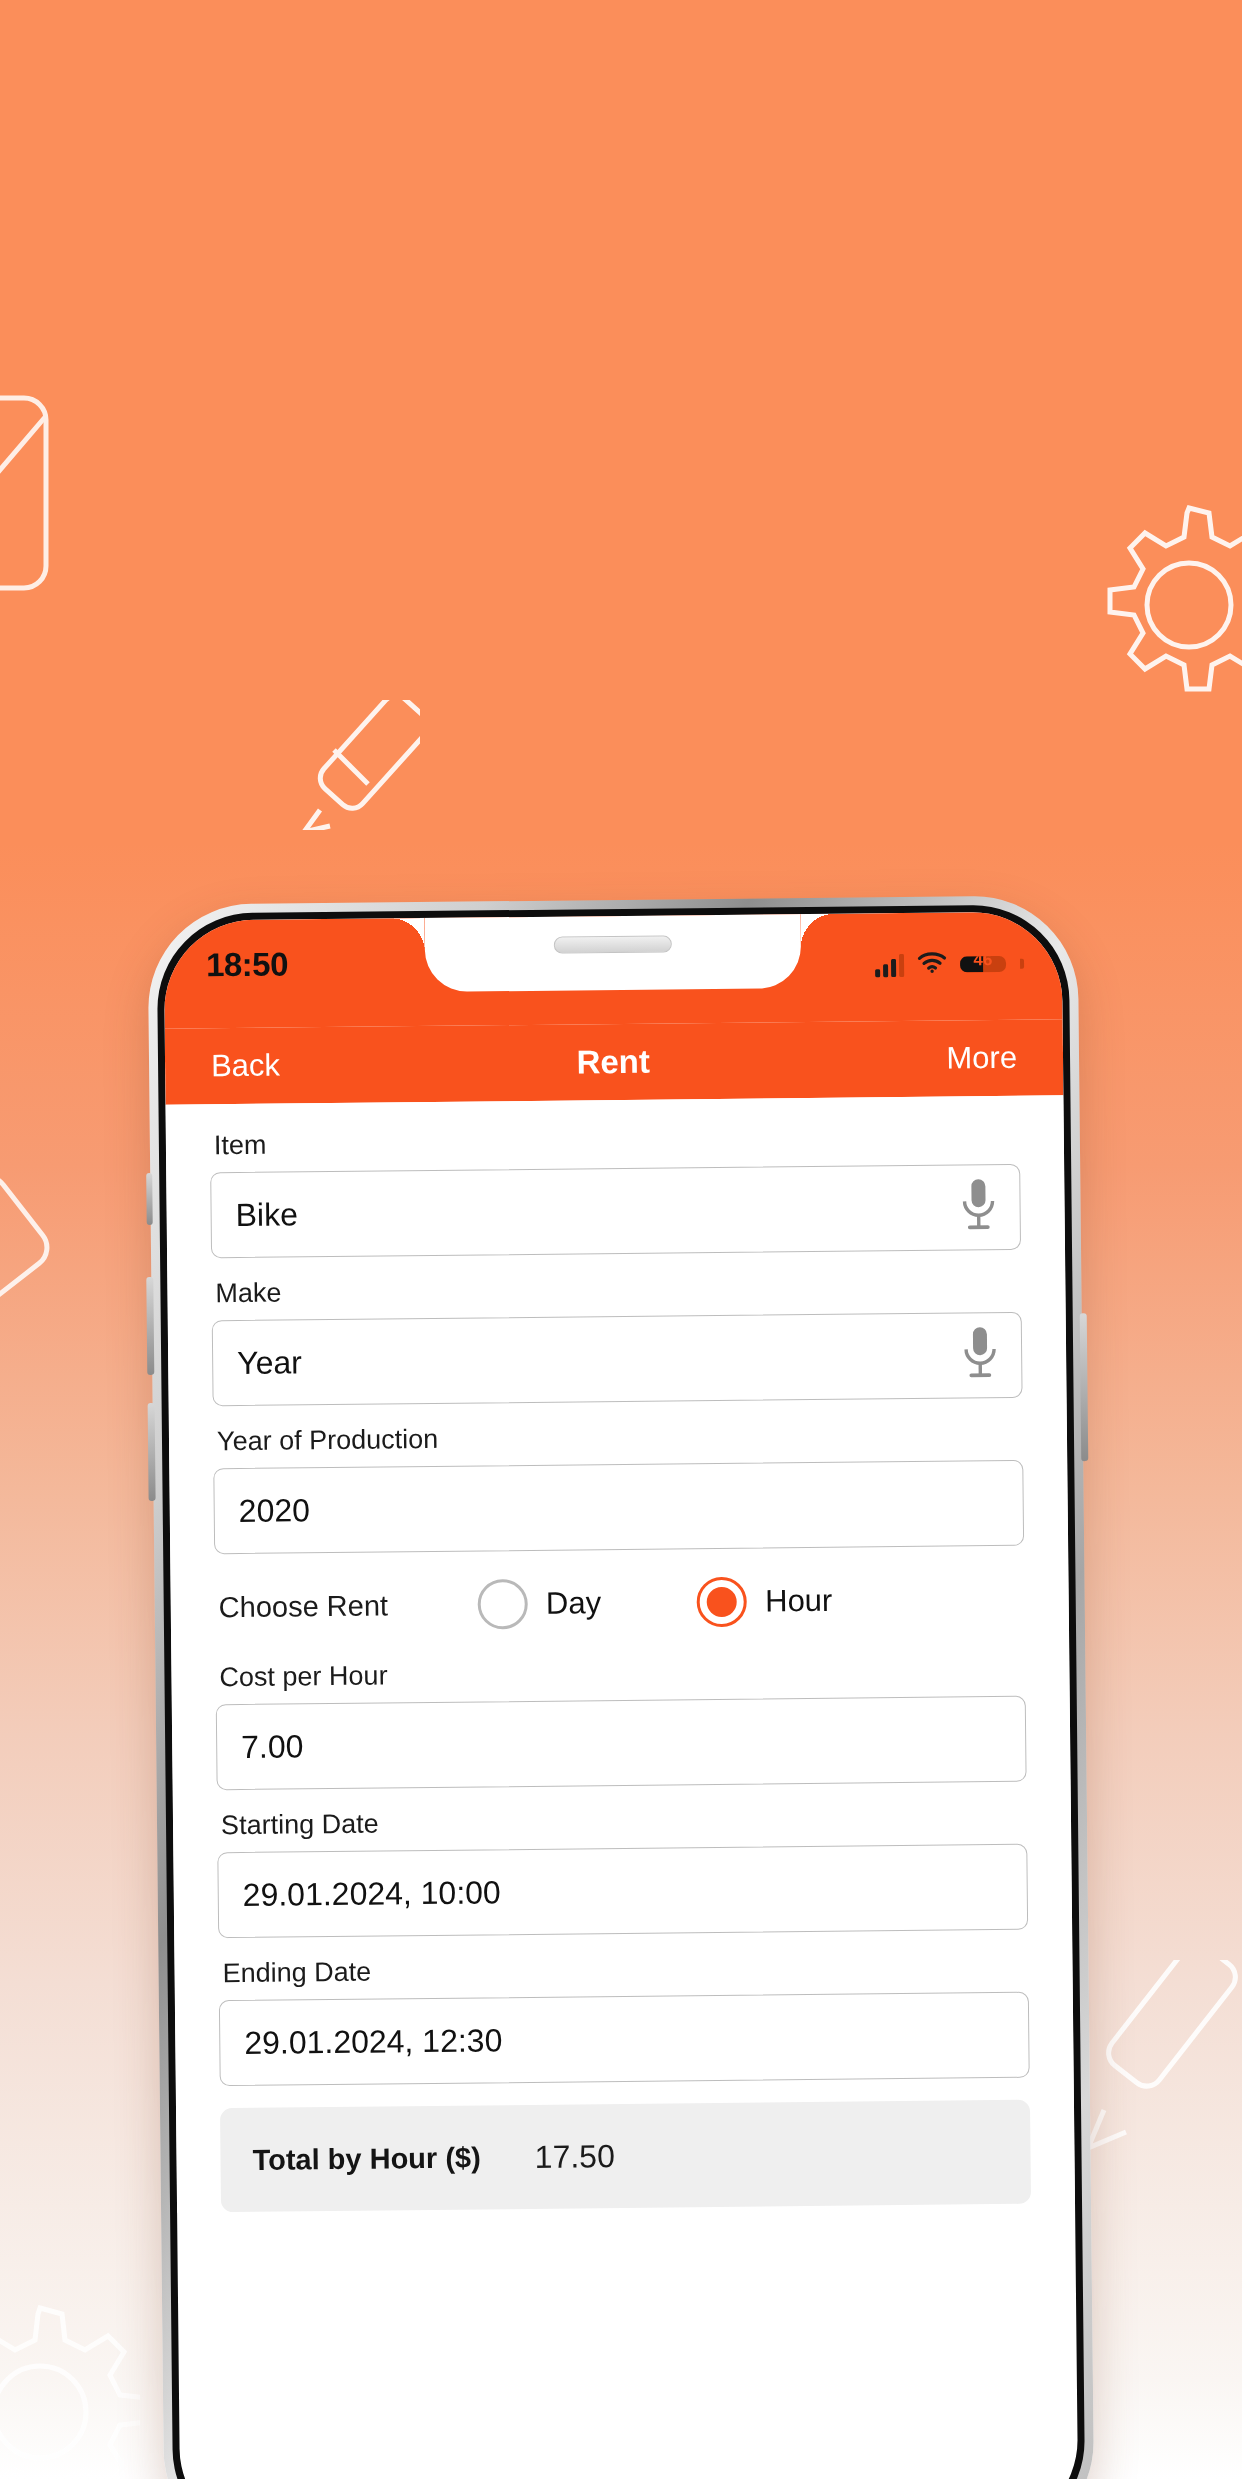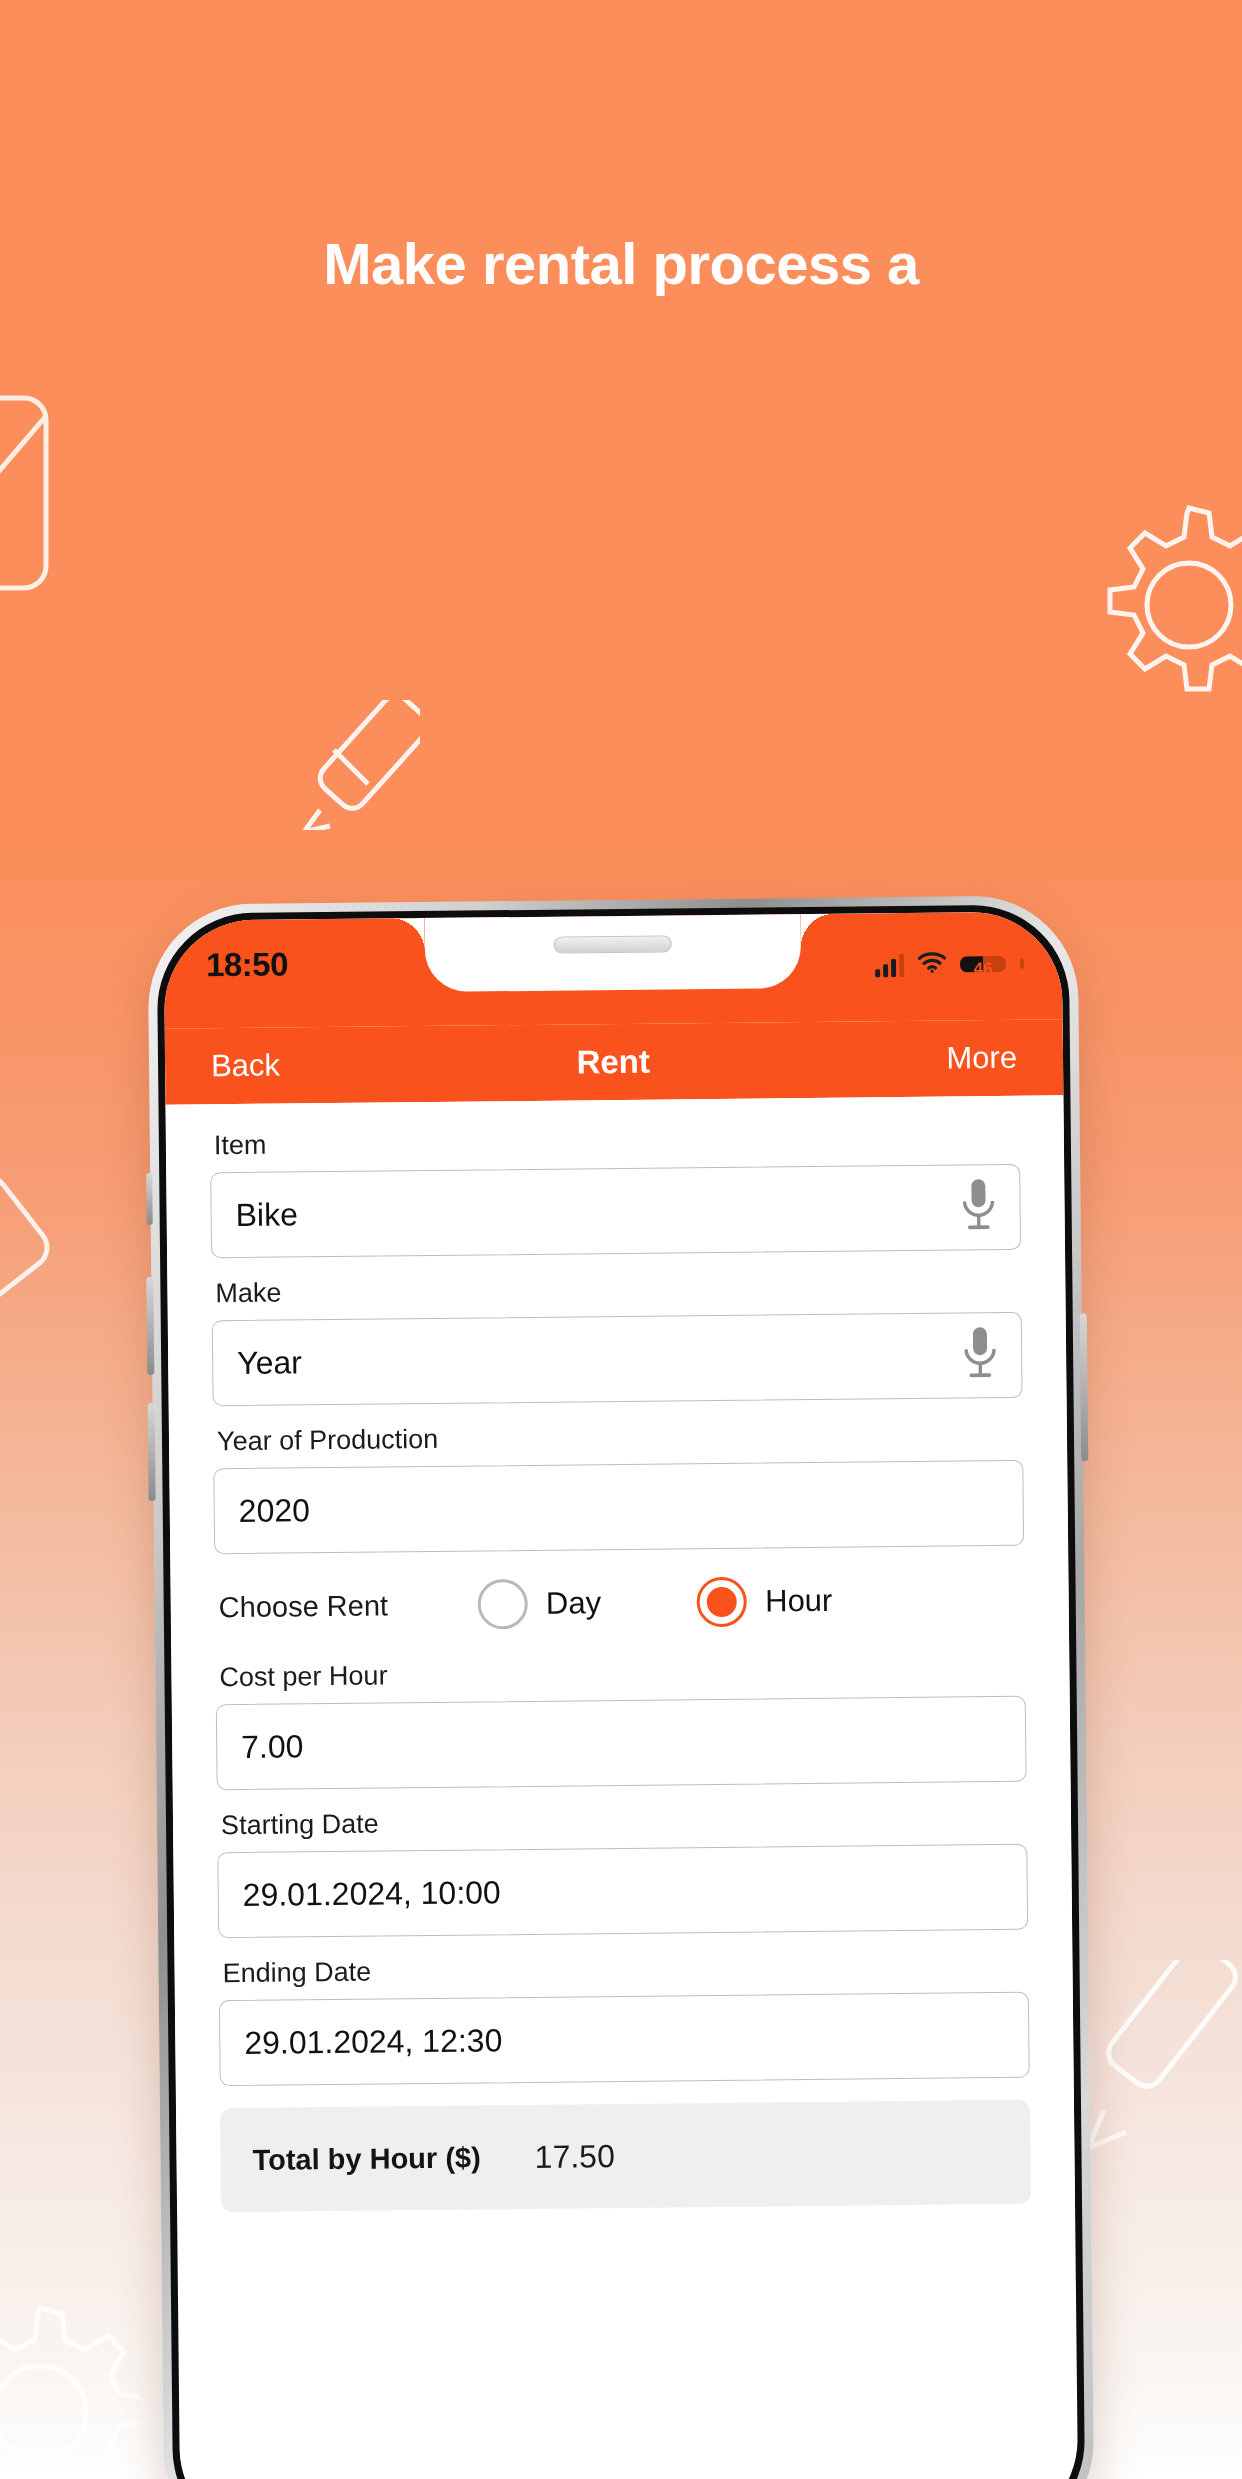--- a/index.html
+++ b/index.html
@@ -130,21 +130,21 @@
   .sig i { display:block; width:5px; background:#1c1c1c; border-radius:1.5px; }
   .sig i:nth-child(1){ height:8px; }
   .sig i:nth-child(2){ height:13px; }
   .sig i:nth-child(3){ height:18px; }
   .sig i:nth-child(4){ height:23px; background:#c9400f; }
   .battery {
     position:relative;
     width:46px; height:16px;
     border-radius:7px;
     background:#c9400f;
-    display:flex; align-items:flex-start;
+    display:flex; align-items:flex-end;
     overflow:hidden;
   }
   .battery .fill {
     position:absolute; left:0; top:0; bottom:0;
     width:50%;
     background:#111111;
   }
   .battery .lvl {
     position:relative;
     width:100%;
@@ -283,21 +283,20 @@
 </div>
 
 <div class="deco" style="left:-60px; top:2290px;">
   <svg width="200" height="210" viewBox="0 0 200 210" fill="none" stroke="#ffffff" stroke-width="5" opacity="0.85">
     <path d="M100 18 l22 6 3 26 20 10 23-14 16 16 -14 23 10 20 26 3 0 24 -26 3 -10 20 14 23 -16 16 -23-14 -20 10 -3 26 -24 0 -3-26 -20-10 -23 14 -16-16 14-23 -10-20 -26-3 0-24 26-3 10-20 -14-23 16-16 23 14 20-10 3-26 z"></path>
     <circle cx="100" cy="122" r="46"></circle>
   </svg>
 </div>
 
 <div class="headline">
-  <span>Make rental  process a</span>
 </div>
 
 <div class="phone-wrap">
   <div class="phone">
     <span class="btn-side btn-left1"></span>
     <span class="btn-side btn-left2"></span>
     <span class="btn-side btn-left3"></span>
     <span class="btn-side btn-right1"></span>
 
     <div class="phone-inner">

